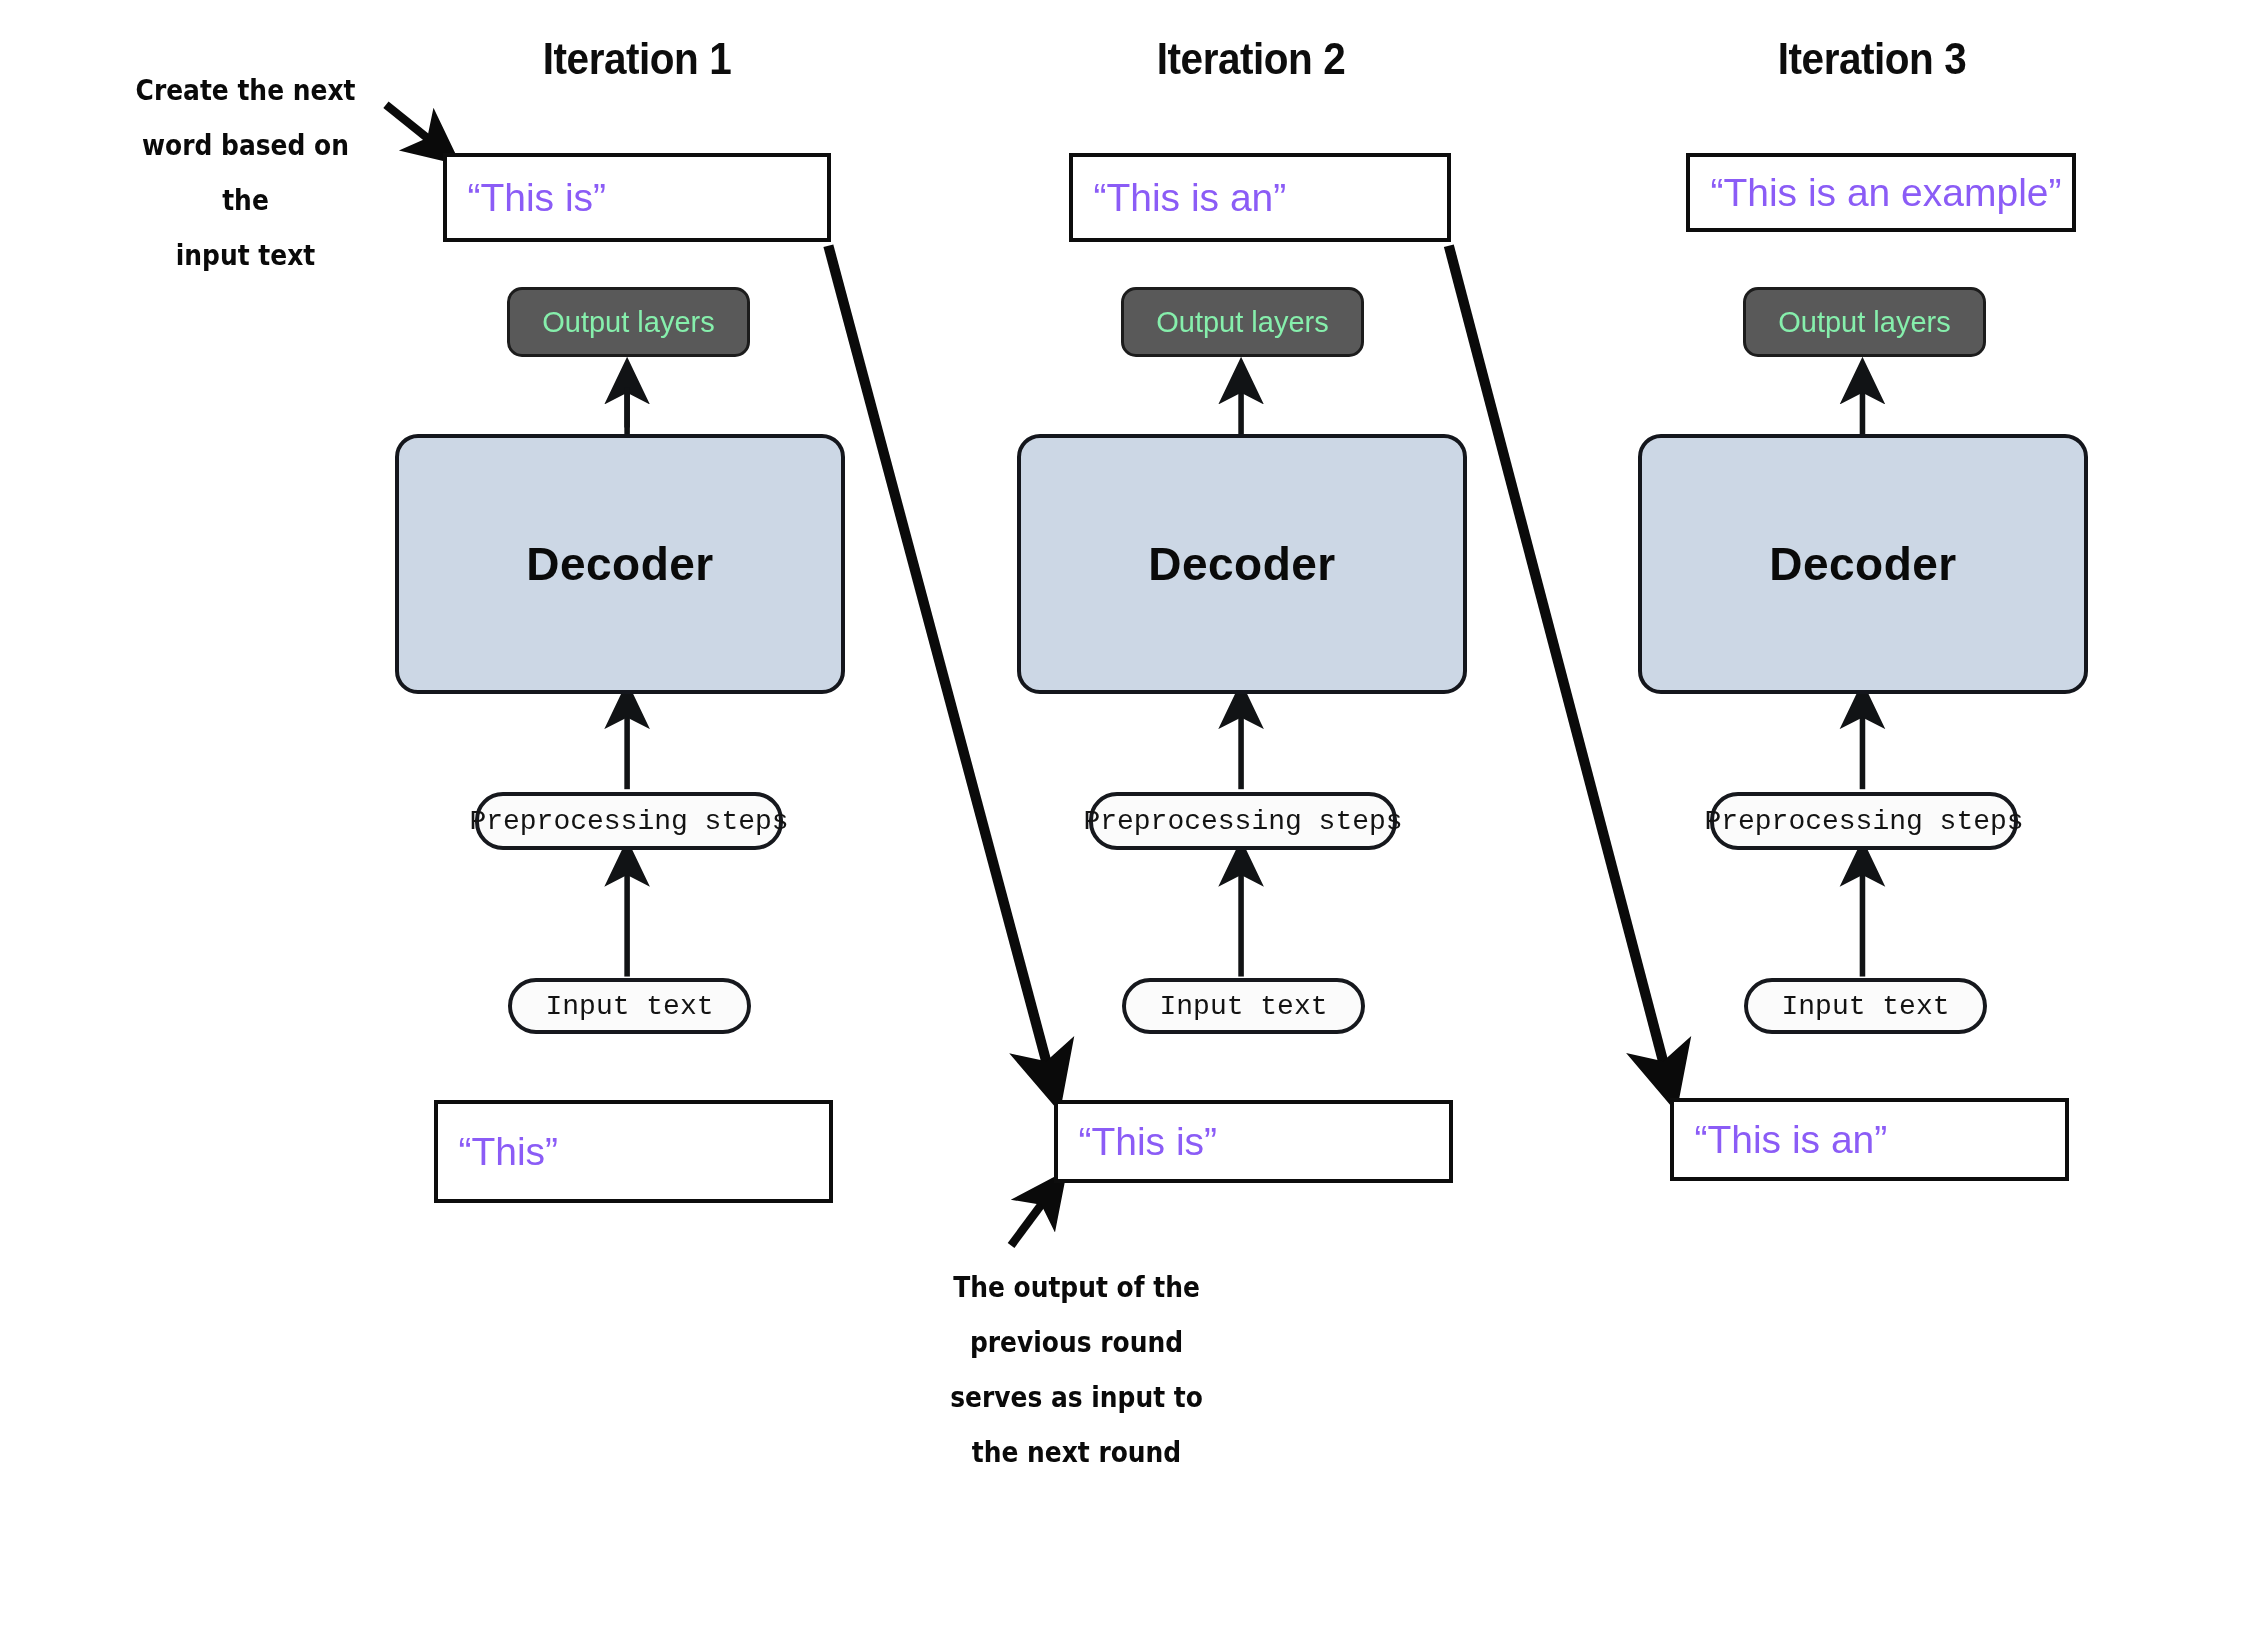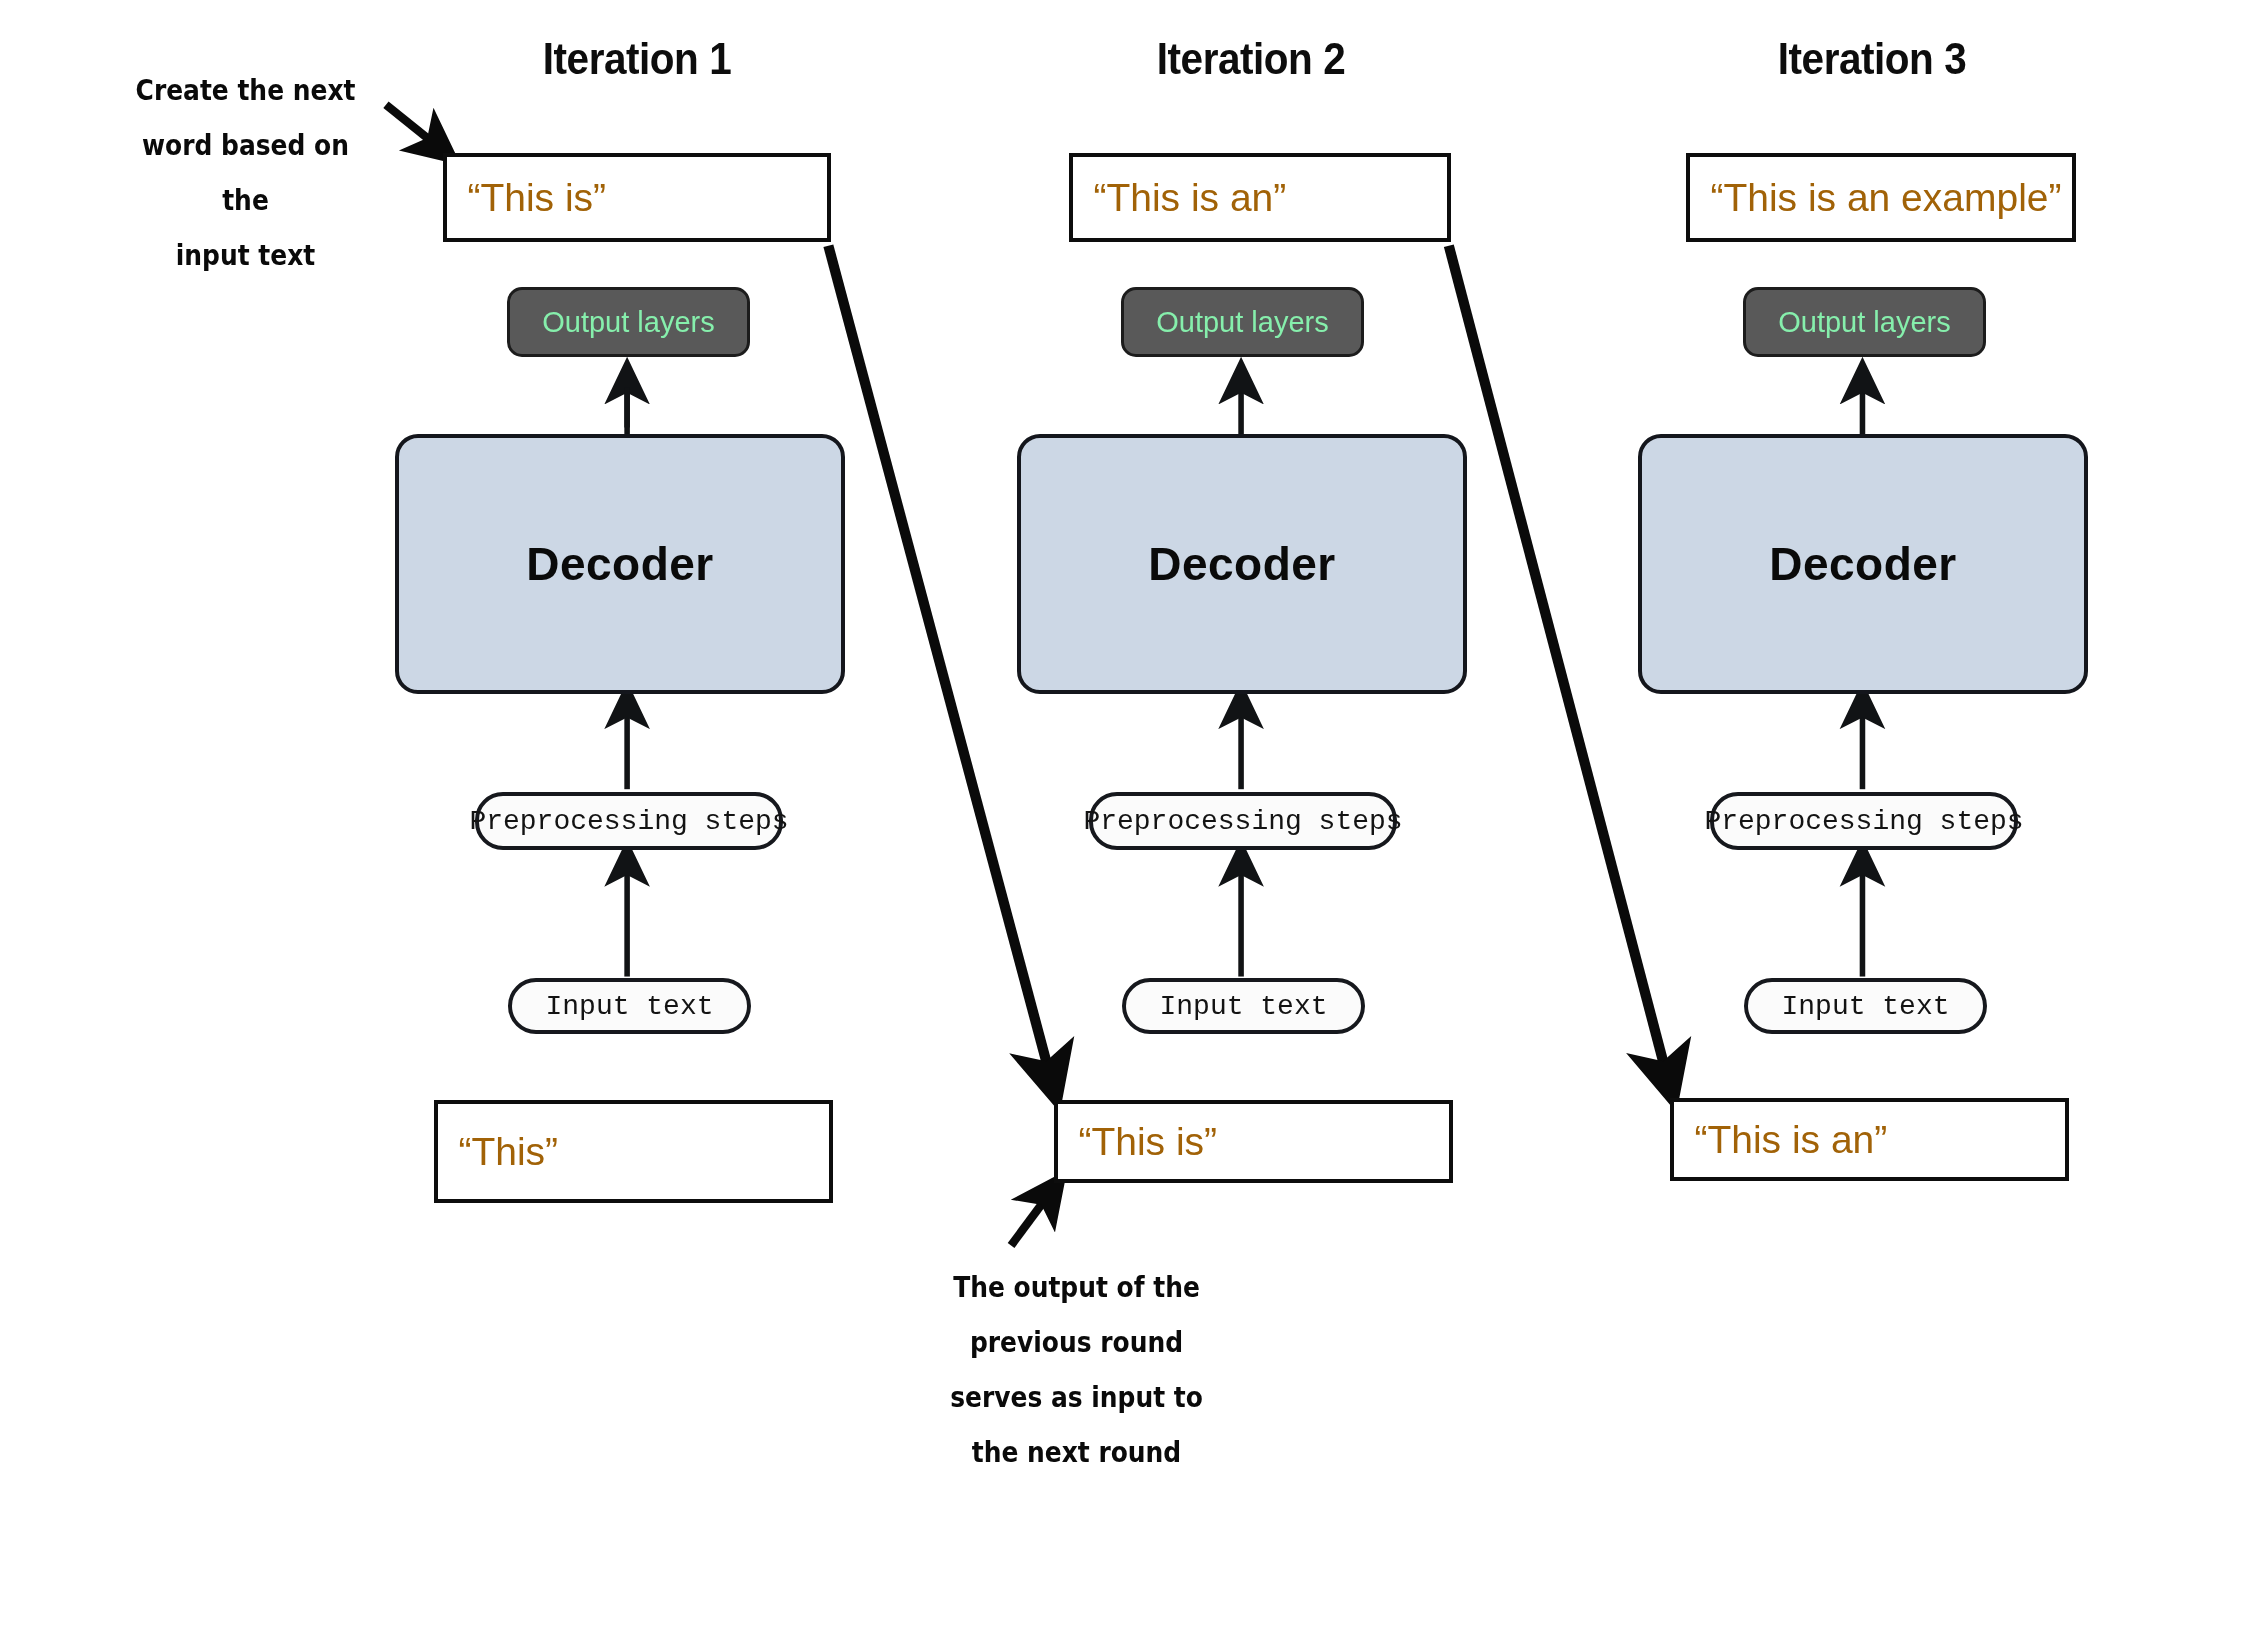--- a/index.html
+++ b/index.html
@@ -48,21 +48,21 @@
     position: absolute;
     border: 4.6px solid #0d0d0d;
     background: #ffffff;
     box-sizing: border-box;
     display: flex;
     align-items: center;
   }
   .quote-box > span {
     font-family: "Liberation Sans", sans-serif;
     font-size: 39px;
-    color: #a16207;
+    color: #8b5cf6;
     padding-left: 20.4px;
     white-space: nowrap;
   }
 
   
   .output-pill {
     position: absolute;
     background: #595959;
     border: 3.7px solid #1c1c1c;
     border-radius: 15px;
@@ -244,21 +244,21 @@
   <div class="round-pill" style="left:1122px; top:966px; width:243px; height:56px;">
     <span>Input text</span>
   </div>
 
   <div class="quote-box" style="left:1054px; top:1088px; width:399px; height:83px;">
     <span>“This is”</span>
   </div>
 
   <div class="iter-title" style="left:1677px; top:22px; width:390px;">Iteration 3</div>
 
-  <div class="quote-box" style="left:1686px; top:141px; width:390px; height:89px;">
+  <div class="quote-box" style="left:1686px; top:141px; width:390px; height:79px;">
     <span>“This is an example”</span>
   </div>
 
   <div class="output-pill" style="left:1743px; top:275px; width:243px; height:70px;">
     <span>Output layers</span>
   </div>
 
   <div class="decoder-box" style="left:1638px; top:422px; width:450px; height:260px;">
     <span>Decoder</span>
   </div>

